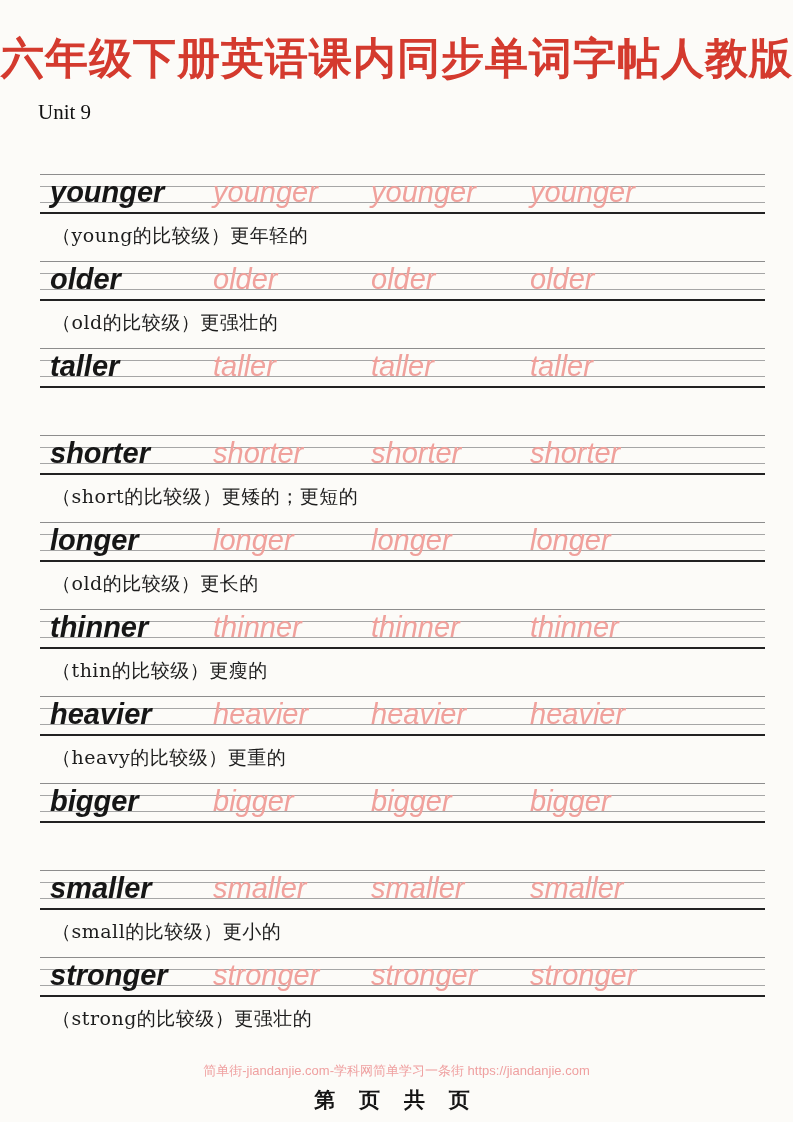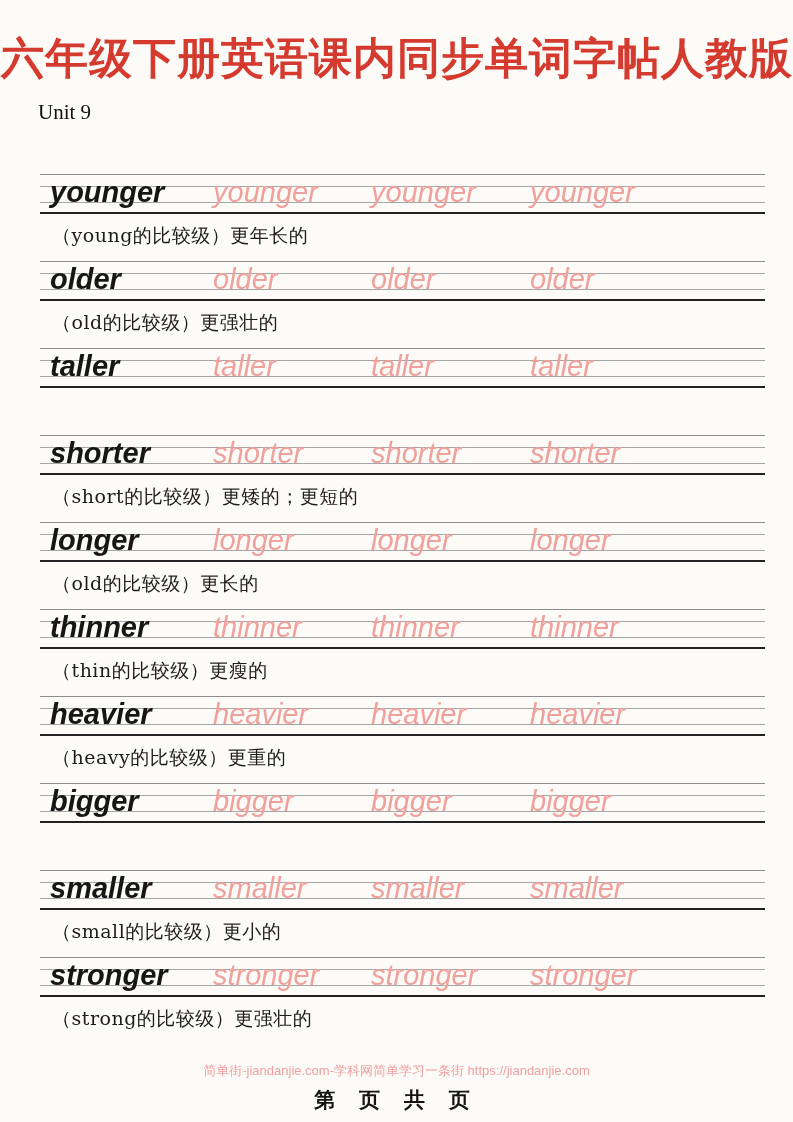--- a/index.html
+++ b/index.html
@@ -96,21 +96,21 @@
   <div class="rows" id="rows">
     <div class="row">
       <div class="grid">
         <div class="gl l2"></div>
         <div class="gl l3"></div>
         <span class="word main">younger</span>
         <span class="word trace t1">younger</span>
         <span class="word trace t2">younger</span>
         <span class="word trace t3">younger</span>
       </div>
-      <div class="gloss">（young的比较级）更年长的</div>
+      <div class="gloss">（young的比较级）更年轻的</div>
     </div>
 
     <div class="row">
       <div class="grid">
         <div class="gl l2"></div>
         <div class="gl l3"></div>
         <span class="word main">older</span>
         <span class="word trace t1">older</span>
         <span class="word trace t2">older</span>
         <span class="word trace t3">older</span>

